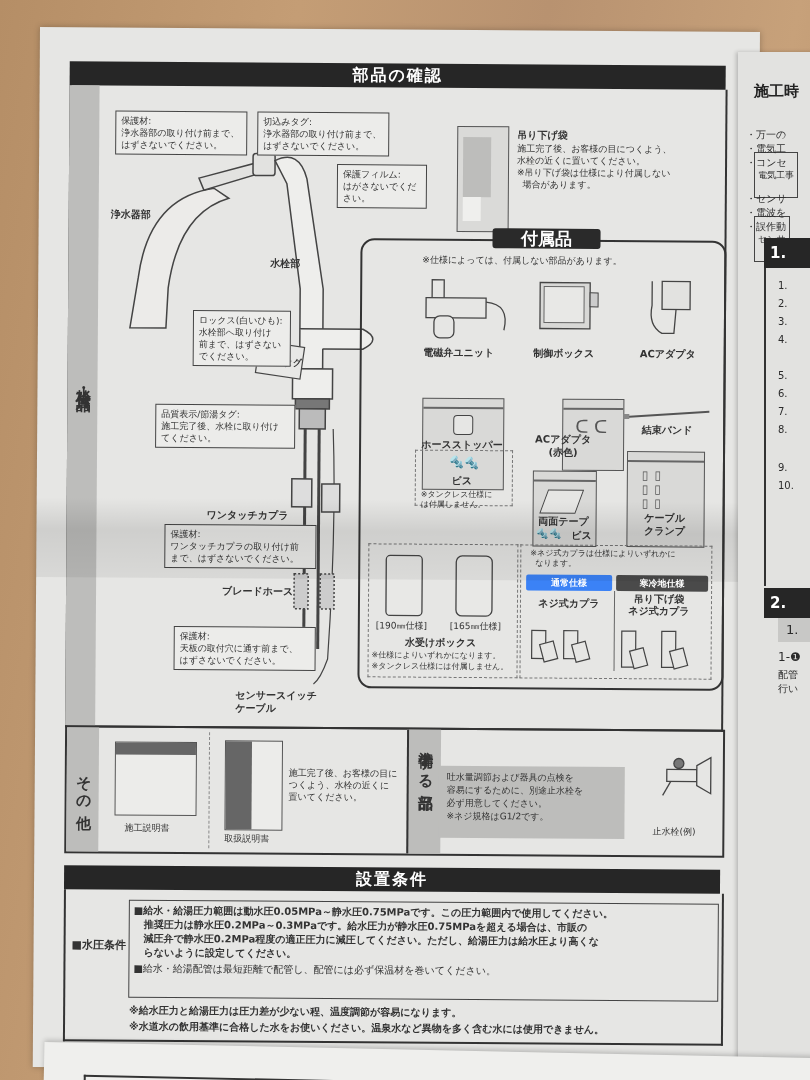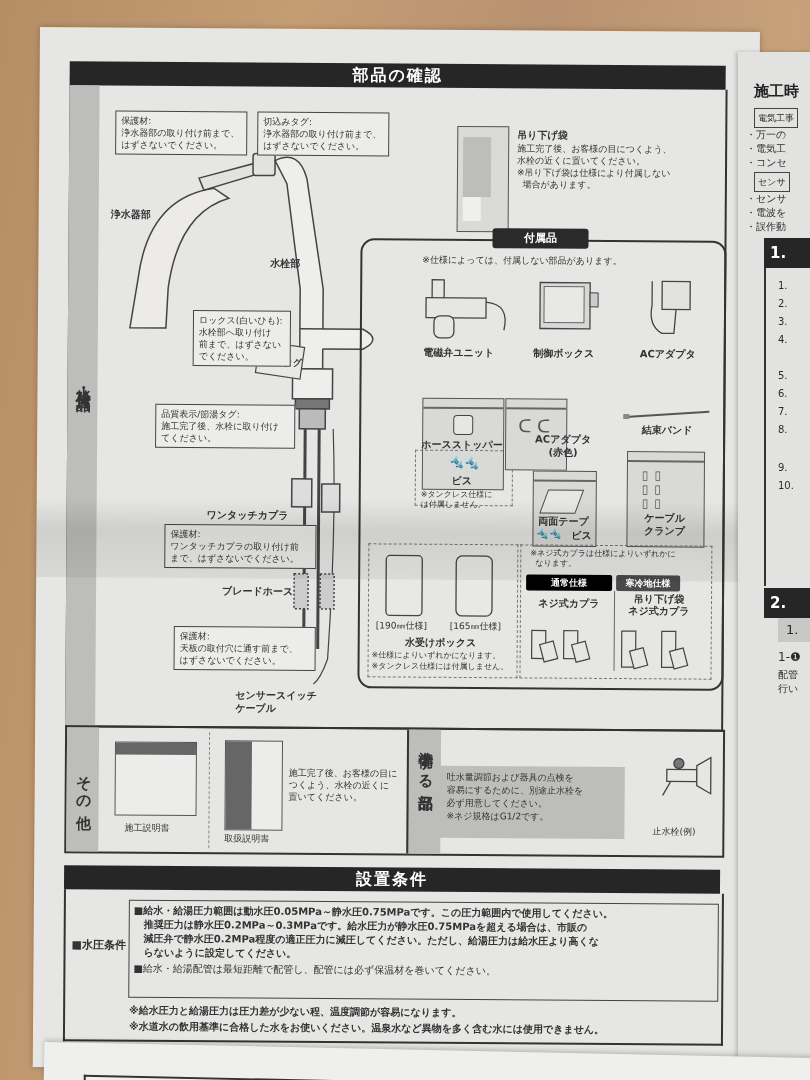--- a/index.html
+++ b/index.html
@@ -21,42 +21,42 @@
   .frame-main{position:absolute;left:30px;top:58px;width:654px;height:640px;border:2px solid #333;border-top:none;}
   .sidebar{position:absolute;left:30px;top:58px;width:30px;height:640px;background:#bdbdbb;}
   .vtext{writing-mode:vertical-rl;font-weight:bold;font-size:15px;color:#333;letter-spacing:2px;}
   .sidebar .vtext{position:absolute;left:6px;top:290px;}
 
   .callout{position:absolute;border:1.5px solid #444;background:#ececea;font-size:9px;line-height:12px;padding:3px 5px;color:#333;}
   .label{position:absolute;font-weight:bold;font-size:10px;color:#333;}
   .small{position:absolute;font-size:9px;line-height:12px;color:#333;}
 
   .acc-box{position:absolute;left:322px;top:209px;width:362px;height:446px;border:2px solid #333;border-radius:14px;}
-  .acc-title{position:absolute;left:454px;top:198px;width:96px;height:20px;background:#2a2a2a;color:#fff;font-size:11px;font-weight:bold;text-align:center;line-height:20px;border-radius:3px;}
+  .acc-title{position:absolute;left:454px;top:198px;width:108px;height:20px;background:#2a2a2a;color:#fff;font-size:17px;font-weight:bold;text-align:center;line-height:20px;border-radius:3px;}
   .item-label{position:absolute;font-weight:bold;font-size:10px;color:#333;text-align:center;}
   .bag{position:absolute;border:1.5px solid #555;background:#d9d9d7;}
   .bag::before{content:"";position:absolute;left:0;right:0;top:8px;height:2px;background:#666;}
   .dashed{position:absolute;border:1.5px dashed #777;}
-  .spec-tag{position:absolute;height:16px;background:#000000;color:#fff;font-size:9px;font-weight:bold;text-align:center;line-height:16px;border-radius:2px;}
+  .spec-tag{position:absolute;height:16px;background:#3b82f6;color:#fff;font-size:9px;font-weight:bold;text-align:center;line-height:16px;border-radius:2px;}
 
   .other-row{position:absolute;left:30px;top:698px;width:656px;height:124px;border:2px solid #333;}
   .other-side{position:absolute;left:0;top:0;width:32px;height:124px;background:#bdbdbb;}
   .other-side .vtext{position:absolute;left:7px;top:38px;}
   .prep-side{position:absolute;left:340px;top:0;width:32px;height:124px;background:#bdbdbb;border-left:2px solid #333;}
   .prep-side .vtext{position:absolute;left:7px;top:10px;}
   .note-grey{position:absolute;left:380px;top:38px;width:170px;height:62px;background:#bdbdbb;font-size:9px;line-height:13px;padding:5px 8px;color:#333;}
 
   .cond-frame{position:absolute;left:30px;top:862px;width:656px;height:150px;border:2px solid #333;border-top:none;}
   .cond-inner{position:absolute;left:95px;top:872px;width:588px;height:96px;border:1.5px solid #444;}
   .cond-line{position:absolute;left:100px;font-size:10px;line-height:14px;color:#333;white-space:nowrap;}
   .cond-label{position:absolute;left:38px;top:910px;font-weight:bold;font-size:11px;color:#333;}
   .footnote{position:absolute;left:96px;font-size:10px;font-weight:bold;color:#333;white-space:nowrap;}
 
   .rp-title{position:absolute;left:16px;top:30px;font-weight:bold;font-size:15px;color:#222;white-space:nowrap;}
-  .rp-box{position:absolute;left:16px;height:14px;border:1.5px solid #444;font-size:9px;padding:2px 3px;line-height:14px;white-space:nowrap;}
+  .rp-box{position:absolute;left:16px;height:14px;border:1.5px solid #444;font-size:9px;padding:15px 3px;line-height:14px;white-space:nowrap;margin-top:44px;}
   .rp-bullet{position:absolute;left:8px;font-size:10px;white-space:nowrap;}
   .rp-num{position:absolute;left:40px;font-size:10px;white-space:nowrap;}
   .rp-head{position:absolute;left:26px;width:80px;height:30px;background:#262626;color:#fff;font-weight:bold;font-size:15px;line-height:30px;padding-left:6px;}
   svg{position:absolute;overflow:visible;}
 </style>
 </head>
 <body>
 
 <div class="paper">
 
@@ -104,20 +104,25 @@
   <div class="callout" style="left:76px;top:83px;width:120px;">
     <div>保護材:</div>
     <div style="white-space:pre-line">浄水器部の取り付け前まで、
 はずさないでください。</div>
   </div>
   <div class="callout" style="left:218px;top:83px;width:120px;">
     <div>切込みタグ:</div>
     <div style="white-space:pre-line">浄水器部の取り付け前まで、
 はずさないでください。</div>
   </div>
+  <div class="callout" style="left:298px;top:135px;width:78px;">
+    <div>保護フィルム:</div>
+    <div style="white-space:pre-line">はがさないでくだ
+さい。</div>
+  </div>
   <div class="callout" style="left:118px;top:376px;width:128px;">
     <div>品質表示/節湯タグ:</div>
     <div style="white-space:pre-line">施工完了後、水栓に取り付け
 てください。</div>
   </div>
   <div class="callout" style="left:155px;top:282px;width:86px;">
     <div>ロックス(白いひも):</div>
     <div style="white-space:pre-line">水栓部へ取り付け
 前まで、はずさない
 でください。</div>
@@ -173,21 +178,21 @@
   <div class="bag" style="left:385px;top:368px;width:80px;height:90px;">
     <div style="position:absolute;left:30px;top:16px;width:18px;height:18px;border:1.3px solid #444;border-radius:4px;background:#e6e6e4;"></div>
   </div>
   <div class="item-label" style="left:378px;top:408px;width:94px;">ホースストッパー</div>
   <div class="dashed" style="left:378px;top:420px;width:96px;height:54px;"></div>
   <div style="position:absolute;left:412px;top:426px;font-size:12px;">🔩🔩</div>
   <div class="item-label" style="left:378px;top:444px;width:94px;">ビス</div>
   <div class="small" style="left:384px;top:460px;font-size:8px;line-height:10px;white-space:pre;">※タンクレス仕様に
 は付属しません。</div>
 
-  <div class="bag" style="left:468px;top:368px;width:60px;height:70px;">
+  <div class="bag" style="left:525px;top:368px;width:60px;height:70px;">
     <div style="position:absolute;left:12px;top:16px;font-size:18px;color:#555;">ᑕ ᑕ</div>
   </div>
   <div class="item-label" style="left:490px;top:402px;width:72px;white-space:pre;line-height:13px;">ACアダプタ
 (赤色)</div>
 
   <svg style="left:586px;top:378px;" width="90" height="12">
     <line x1="2" y1="8" x2="86" y2="2" stroke="#555" stroke-width="2"></line>
     <rect x="0" y="5" width="6" height="5" fill="#888"></rect>
   </svg>
   <div class="item-label" style="left:590px;top:392px;width:80px;">結束バンド</div>
@@ -215,21 +220,21 @@
   <div class="small" style="left:340px;top:590px;">[190㎜仕様]</div>
   <div class="small" style="left:414px;top:590px;">[165㎜仕様]</div>
   <div class="item-label" style="left:340px;top:606px;width:130px;">水受けボックス</div>
   <div class="small" style="left:336px;top:620px;font-size:8px;line-height:11px;white-space:pre;">※仕様によりいずれかになります。
 ※タンクレス仕様には付属しません。</div>
 
   <div class="dashed" style="left:484px;top:514px;width:190px;height:132px;"></div>
   <div class="small" style="left:494px;top:518px;font-size:8px;line-height:10px;white-space:pre;">※ネジ式カプラは仕様によりいずれかに
   なります。</div>
   <div class="spec-tag" style="left:490px;top:544px;width:86px;">通常仕様</div>
-  <div class="spec-tag" style="left:580px;top:544px;width:64px;background:#4a4a4a;">寒冷地仕様</div>
+  <div class="spec-tag" style="left:580px;top:544px;width:92px;background:#4a4a4a;">寒冷地仕様</div>
   <div class="item-label" style="left:490px;top:566px;width:86px;">ネジ式カプラ</div>
   <div class="item-label" style="left:580px;top:562px;width:86px;white-space:pre;line-height:12px;">吊り下げ袋
 ネジ式カプラ</div>
   <div style="position:absolute;left:578px;top:560px;width:1px;height:80px;background:#666;"></div>
   <svg style="left:490px;top:596px;" width="180" height="50">
     <g fill="#e6e6e4" stroke="#444" stroke-width="1.2">
       <rect x="6" y="4" width="14" height="28"></rect>
         <rect x="16" y="16" width="14" height="18" transform="rotate(-15 23 25)"></rect>
       <rect x="38" y="4" width="14" height="28"></rect>
         <rect x="48" y="16" width="14" height="18" transform="rotate(-15 55 25)"></rect>

